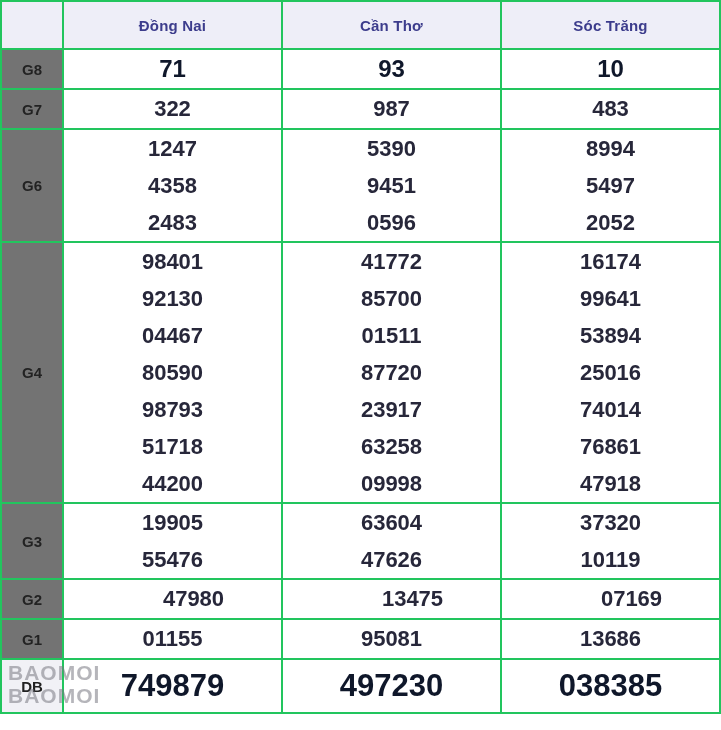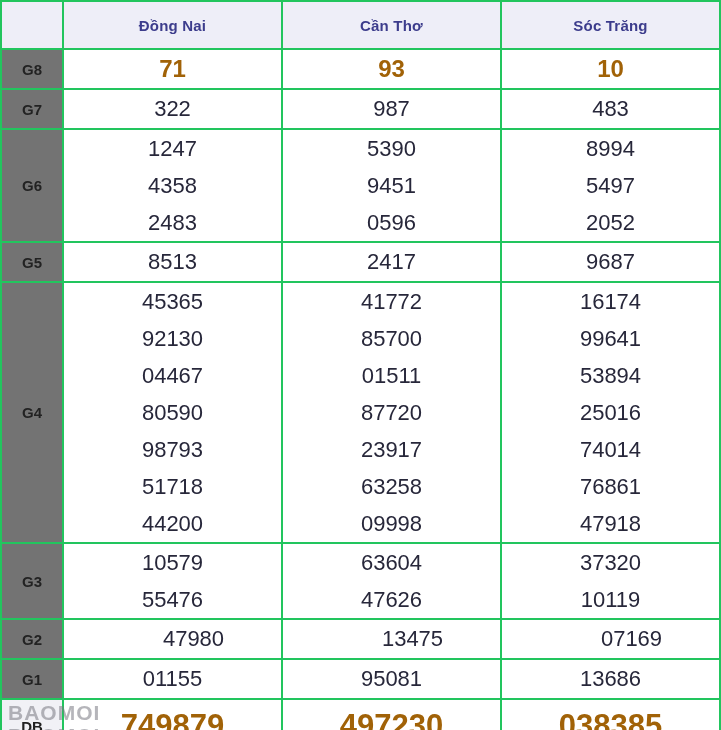--- a/index.html
+++ b/index.html
@@ -42,31 +42,31 @@
     width: 60px;
     background: #737373;
     color: #222;
     font-size: 15px;
     font-weight: bold;
   }
   
   td.num {
     font-size: 22px;
     color: #27273a;
-    font-weight: 400;
+    font-weight: 700;
     line-height: 1.0;
   }
   td.num .nline {
     display: block;
     height: 37px;
     line-height: 37px;
   }
   tr.row-g8 td.num,
   tr.row-special td.num {
-    color: #a16207;
+    color: #0f172a;
     font-weight: bold;
   }
   tr.row-g8 td.num { font-size: 24px; }
   tr.row-g8 td.num .nline { height: 38px; line-height: 38px; }
   tr.row-special td.num { font-size: 31px; }
   tr.row-special td.num .nline { height: 52px; line-height: 52px; }
   tr.row-special td.prize-label { background: #f1f1f6; }
   tr.row-g7 td.num .nline { height: 38px; line-height: 38px; }
   tr.row-g5 td.num .nline { height: 38px; line-height: 38px; }
   tr.row-g2 td.num .nline { height: 38px; line-height: 38px; margin-left: 42px; }
@@ -148,37 +148,25 @@
         <span class="nline">9451</span>
         <span class="nline">0596</span>
       </td>
       <td class="num">
         <span class="nline">8994</span>
         <span class="nline">5497</span>
         <span class="nline">2052</span>
       </td>
     </tr>
 
-    <tr class="row-g5">
-      <td class="prize-label">G5</td>
-      <td class="num">
-            <span class="nline">8513</span>
-          </td>
-      <td class="num">
-            <span class="nline">2417</span>
-          </td>
-      <td class="num">
-            <span class="nline">9687</span>
-          </td>
-    </tr>
 
     <tr class="row-g4">
       <td class="prize-label">G4</td>
       <td class="num">
-        <span class="nline">45365</span>
+        <span class="nline">98401</span>
         <span class="nline">92130</span>
         <span class="nline">04467</span>
         <span class="nline">80590</span>
         <span class="nline">98793</span>
         <span class="nline">51718</span>
         <span class="nline">44200</span>
       </td>
       <td class="num">
         <span class="nline">41772</span>
         <span class="nline">85700</span>
@@ -195,21 +183,21 @@
         <span class="nline">25016</span>
         <span class="nline">74014</span>
         <span class="nline">76861</span>
         <span class="nline">47918</span>
       </td>
     </tr>
 
     <tr class="row-g3">
       <td class="prize-label">G3</td>
       <td class="num">
-        <span class="nline">10579</span>
+        <span class="nline">19905</span>
         <span class="nline">55476</span>
       </td>
       <td class="num">
         <span class="nline">63604</span>
         <span class="nline">47626</span>
       </td>
       <td class="num">
         <span class="nline">37320</span>
         <span class="nline">10119</span>
       </td>

